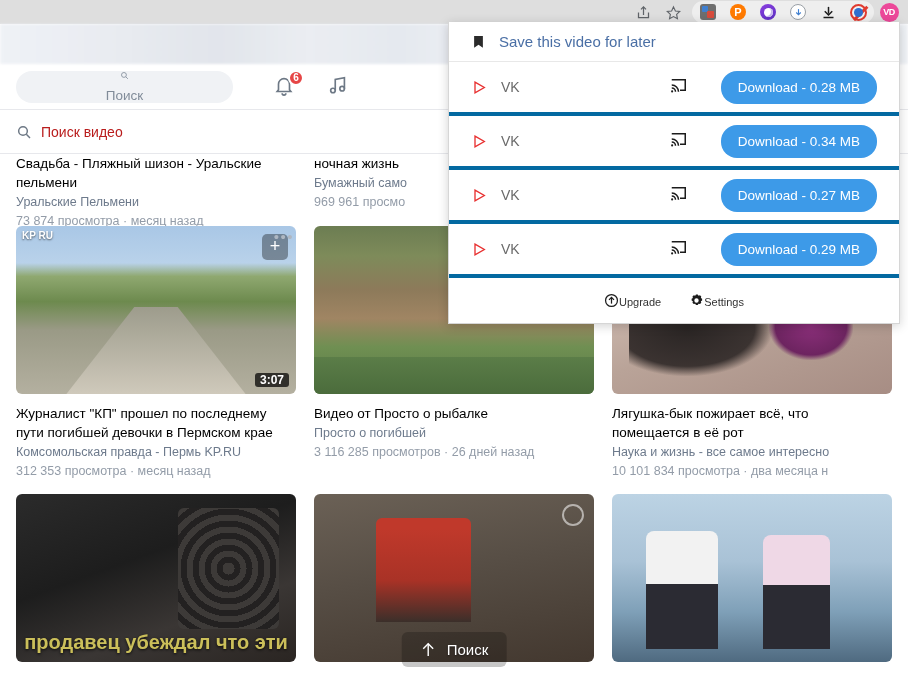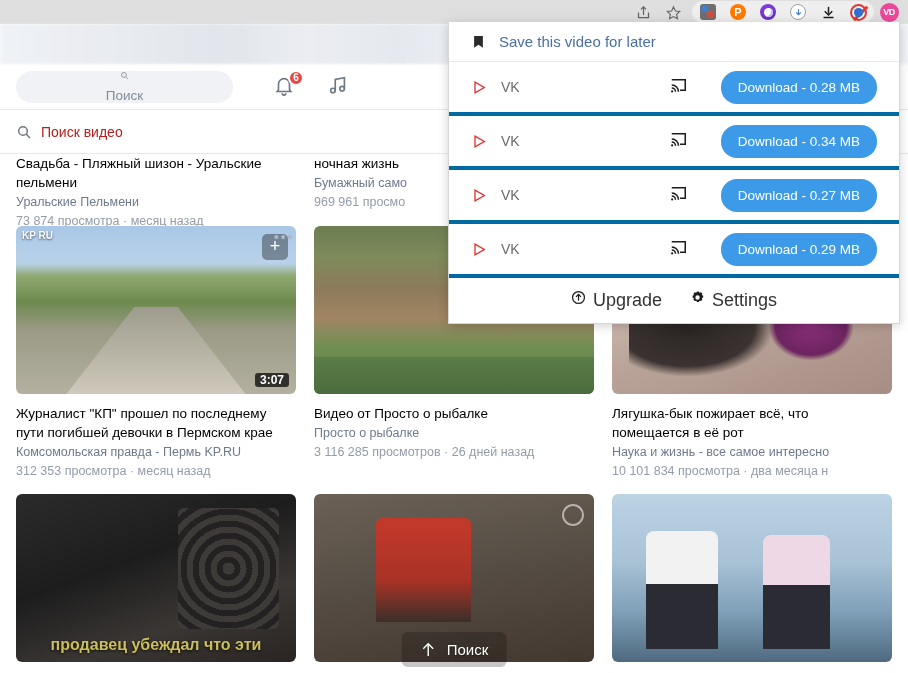--- a/index.html
+++ b/index.html
@@ -222,21 +222,21 @@
     background:linear-gradient(180deg,#f2f2f2 0 45%, #2b2b33 45% 100%);
     border-radius:8px 8px 0 0;
   }
   .img-stage::before{
     content:''; position:absolute; right:22%; top:24%; width:24%; height:68%;
     background:linear-gradient(180deg,#efd8e6 0 44%, #2b2b33 44% 100%);
     border-radius:8px 8px 0 0; z-index:1;
   }
   .overlay-text {
     position:absolute; left:0; right:0; bottom:8px; text-align:center;
-    color:#cbbf5a; font-size:16px; font-weight:bold;
+    color:#cbbf5a; font-size:20px; font-weight:bold;
     text-shadow:0 1px 3px rgba(0,0,0,.8);
   }
   .circle-btn {
     position:absolute; right:10px; top:10px;
     width:22px;height:22px;border-radius:50%;
     border:2px solid rgba(255,255,255,.55);
   }
 
   .to-top {
     position:absolute; left:50%; transform:translateX(-50%);
@@ -278,22 +278,22 @@
     font-size:13.5px;
     border:none; border-radius:16px;
     padding:9px 17px; cursor:pointer;
     white-space:nowrap;
   }
   .popup-foot {
     flex:1 1 auto;
     display:flex; align-items:center; justify-content:center; gap:28px;
   }
   .foot-item {
-    display:flex; align-items:flex-start; gap:7px;
-    color:#333; font-size:18px; cursor:pointer;
+    display:flex; align-items:flex-end; 
+    color:#333; font-size:11px; cursor:pointer;
   }
 </style>
 </head>
 <body>
 
 <div id="app">
 
   <div class="browser-bar">
     <div class="chrome-icons">
       <div class="ci share-ic">
@@ -409,21 +409,21 @@
         <div class="dots">•••</div>
         <div class="card-author">Комсомольская правда - Пермь KP.RU</div>
         <div class="card-meta">312 353 просмотра · месяц назад</div>
       </div>
 
       <div class="card">
         <div class="thumb img-fish">
           <div class="duration">4:12</div>
         </div>
         <div class="card-title">Видео от Просто о рыбалке</div>
-        <div class="card-author">Просто о рыбалке</div>
+        <div class="card-author">Просто о погибшей</div>
         <div class="card-meta">3 116 285 просмотров · 26 дней назад</div>
       </div>
 
       <div class="card">
         <div class="thumb img-frog"></div>
         <div class="card-title">Лягушка-бык пожирает всё, что помещается в её рот</div>
         <div class="card-author">Наука и жизнь - все самое интересно</div>
         <div class="card-meta">10 101 834 просмотра · два месяца н</div>
       </div>
     </div>

